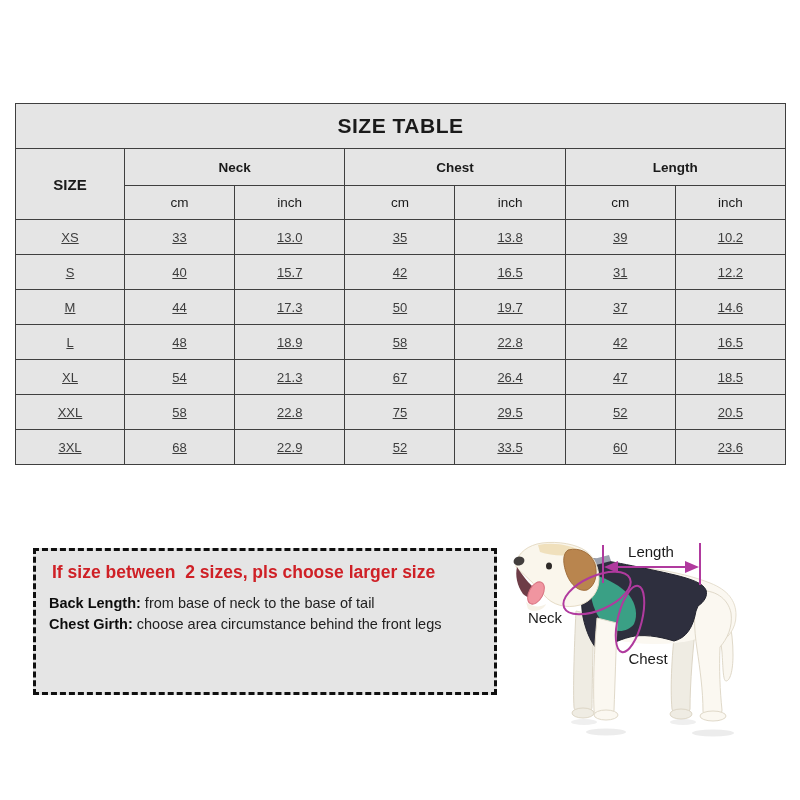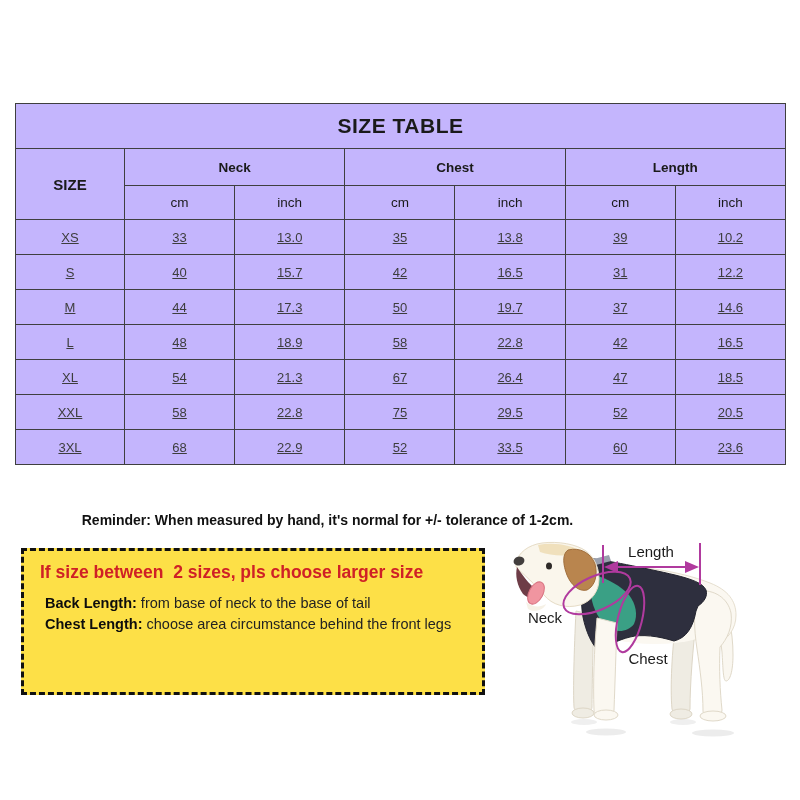--- a/index.html
+++ b/index.html
@@ -2,40 +2,40 @@
 <html><head>
 <meta charset="utf-8">
 <style>
   html,body{margin:0;padding:0;}
   body{width:800px;height:800px;background:#ffffff;position:relative;overflow:hidden;
        font-family:"Liberation Sans",sans-serif;}
   .stage{position:absolute;inset:0;}
 
   
   table.size-table{position:absolute;left:15px;top:103px;width:771px;
-       border-collapse:collapse;table-layout:fixed;background:#c4b5fd;}
+       border-collapse:collapse;table-layout:fixed;background:#e5e5e5;}
   table.size-table td{border:1px solid #3f3f3f;text-align:center;vertical-align:middle;
        color:#1a1a1a;padding:0;}
   td.title-cell{height:44px;font-size:21px;font-weight:bold;letter-spacing:.5px;}
   td.group-cell{height:36px;font-size:13.5px;font-weight:bold;}
   td.size-head-cell{font-size:15px;font-weight:bold;}
   td.unit-cell{height:33px;font-size:13.5px;font-weight:normal;}
   tr.data-row td{height:34px;font-size:13px;color:#3d3d3d;text-decoration:underline;}
   tr.data-row td.size-cell{color:#3d3d3d;}
 
   
   .reminder{position:absolute;left:15px;top:512px;width:625px;text-align:center;
        font-size:14px;font-weight:bold;color:#111;}
 
   
-  .note-box{position:absolute;left:21px;top:548px;width:464px;height:147px;
-       box-sizing:border-box;border:3px dashed #101010;padding:8px 10px 0 13px;background:#fde047;}
+  .note-box{position:absolute;left:33px;top:548px;width:464px;height:147px;
+       box-sizing:border-box;border:3px dashed #101010;padding:8px 10px 0 13px;background:#e5e5e5;}
   .note-headline{color:#cf2026;font-weight:bold;font-size:17.5px;margin:3px 0 10px 3px;white-space:pre;}
   .note-line{font-size:14.5px;line-height:21px;color:#222;}
-  .note-line b{color:#0d0d0d;margin-left:8px;}
+  .note-line b{color:#0d0d0d;}
   .note-footer{font-size:15px;line-height:21px;font-weight:bold;color:#0d0d0d;}
 
   
   .dog-diagram{position:absolute;left:500px;top:533px;width:300px;height:207px;}
   .dog-diagram text{font-family:"Liberation Sans",sans-serif;font-size:15px;fill:#1b1b1b;}
 </style>
 </head>
 <body>
 
 <div class="stage">
@@ -127,26 +127,25 @@
       <td>68</td>
       <td>22.9</td>
       <td>52</td>
       <td>33.5</td>
       <td>60</td>
       <td>23.6</td>
     </tr>
     </tbody>
   </table>
 
-  <div class="reminder">Reminder: When measured by hand, it's normal for +/- tolerance of 1-2cm.</div>
 
   <div class="note-box">
     <div class="note-headline">If size between  2 sizes, pls choose larger size</div>
     <div class="note-line"><b>Back Length:</b><span> from base of neck to the base of tail</span></div>
-    <div class="note-line"><b>Chest Length:</b><span> choose area circumstance behind the front legs</span></div>
+    <div class="note-line"><b>Chest Girth:</b><span> choose area circumstance behind the front legs</span></div>
   </div>
 
   <svg class="dog-diagram" viewBox="0 0 300 207" xmlns="http://www.w3.org/2000/svg">
 
     <g>
       <ellipse cx="84" cy="189" rx="13" ry="3" fill="#efefef"></ellipse>
       <ellipse cx="183" cy="189" rx="13" ry="3" fill="#efefef"></ellipse>
       <ellipse cx="106" cy="199" rx="20" ry="3.5" fill="#ececec"></ellipse>
       <ellipse cx="213" cy="200" rx="21" ry="3.5" fill="#ececec"></ellipse>
     </g>

